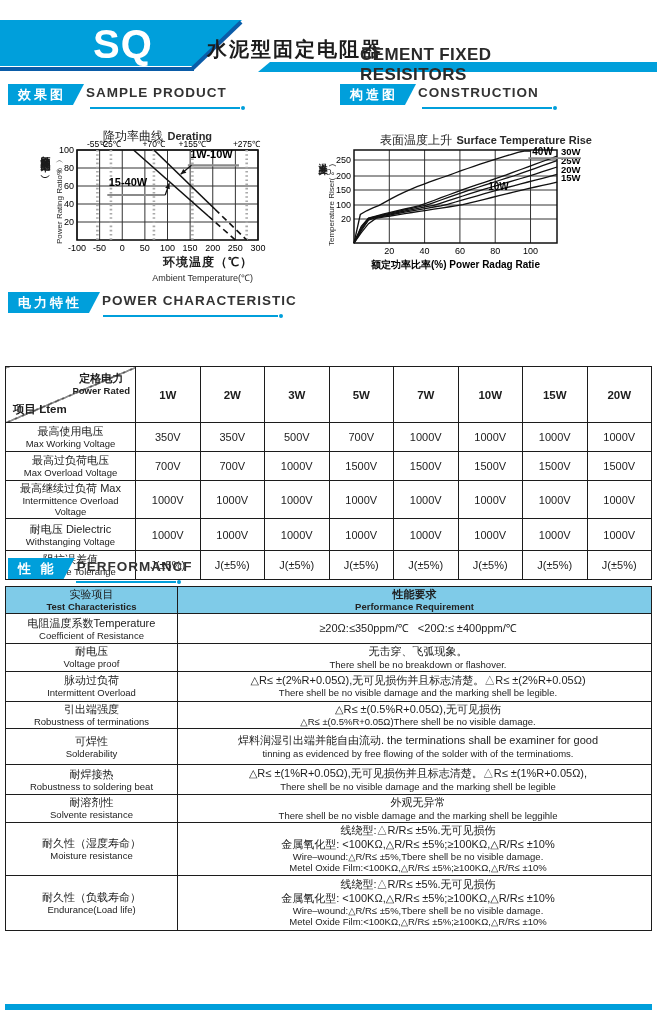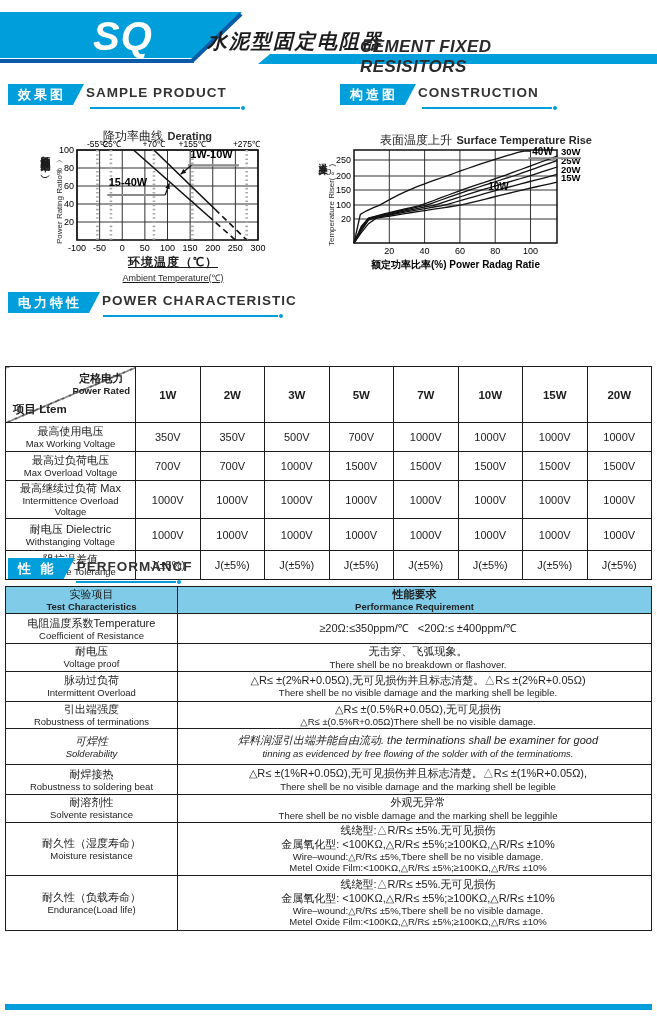--- a/index.html
+++ b/index.html
@@ -1,20 +1,20 @@
 <!DOCTYPE html>
 <html><head>
 <meta charset="utf-8">
 <style>
   * { margin:0; padding:0; box-sizing:border-box; }
   html,body { width:657px; background:#ffffff; }
   body { position:relative; height:1021px; font-family:"Liberation Sans", sans-serif; color:#1c1c1c; overflow:hidden; }
 
   
-  .banner { position:absolute; left:0; top:4px; width:551px; height:70px;font-style:italic; }
+  .banner { position:absolute; left:0; top:12px; width:551px; height:70px; }
   .banner-cyan { position:absolute; left:0; top:8px; width:242px; height:46px; background:var(--cyan); clip-path:polygon(0 0,100% 0,80% 100%,0 100%); }
   .banner-navy-h { position:absolute; left:0; top:55px; width:194px; height:4px; background:var(--navy); }
   .banner-navy-d { position:absolute; left:192px; top:55px; width:68px; height:4px; background:var(--navy); transform:rotate(-43.8deg); transform-origin:0 50%; }
   .banner-bar-right { position:absolute; left:258px; top:50px; width:399px; height:10px; background:var(--cyan); clip-path:polygon(12px 0,100% 0,100% 100%,0 100%); }
   .banner-sq { position:absolute; left:93px; top:9px; font-size:40px; line-height:46px; font-weight:bold; color:#fff; letter-spacing:1px; }
   .banner-title-cn { position:absolute; left:207px; top:24px; font-size:20px; font-weight:bold; color:#1c1c1c; letter-spacing:2px; }
   .banner-title-en { position:absolute; left:360px; top:33px; font-size:17px; font-weight:bold; color:#2a2a2a; letter-spacing:0.4px; }
 
   
   .sec { position:absolute; height:24px; }
@@ -23,21 +23,21 @@
   .sec-line { position:absolute; height:2px; background:var(--cyan); bottom:-1px; left:80px; }
   .sec-line::after { content:""; position:absolute; right:-5px; top:-1px; width:4px; height:4px; border-radius:50%; background:var(--cyan); }
 
   
   .chart { position:absolute; }
   .chart-title { position:absolute; white-space:nowrap; }
   .chart-title .cn { font-size:12px; font-weight:normal;margin-top:44px; }
   .chart-title .en { font-size:11px; font-weight:bold; color:#2a2a2a; }
   .ylab-cn { position:absolute; writing-mode:vertical-rl; text-orientation:upright; font-size:10px; font-weight:bold; letter-spacing:1px; }
   .ylab-en { position:absolute; writing-mode:vertical-rl; transform:rotate(180deg); font-size:8px; color:#2a2a2a; }
-  .xlab { position:absolute; text-align:center; white-space:nowrap;text-decoration:underline; }
+  .xlab { position:absolute; text-align:right; white-space:nowrap; }
   .xlab .cn { font-size:12px; font-weight:bold; letter-spacing:1px; }
   .xlab .en { font-size:9px; color:#2a2a2a; }
 
   
   table { border-collapse:collapse; table-layout:fixed; width:647px; }
   td,th { border:1.5px solid #1c1c1c; text-align:center; vertical-align:middle; padding:1px 2px; }
   .pw-table { position:absolute; left:5px; top:330px;margin-top:36px; }
   .pw-table th { font-size:11.5px; font-weight:bold; }
   .pw-table td { font-size:11px; }
   .cell-cn { font-size:11px; display:block; line-height:13px; }
@@ -359,21 +359,21 @@
       <tr style="height: 27px;">
         <td>
           <span class="cell-cn">引出端强度</span>
           <span class="cell-en">Robustness of terminations</span>
         </td>
         <td class="req-cell">
           <div class="req-line-cn">△R≤ ±(0.5%R+0.05Ω),无可见损伤</div>
           <div class="req-line-en">△R≤ ±(0.5%R+0.05Ω)There shell be no visible damage.</div>
         </td>
       </tr>
-      <tr style="height: 36px; font-style: italic;">
+      <tr style="height: 36px;">
         <td>
           <span class="cell-cn">可焊性</span>
           <span class="cell-en">Solderability</span>
         </td>
         <td class="req-cell">
           <div class="req-line-cn">焊料润湿引出端并能自由流动. the terminations shall be examiner for good</div>
           <div class="req-line-en">tinning as evidenced by free flowing of the solder with of the terminatioms.</div>
         </td>
       </tr>
       <tr style="height: 30px;">

